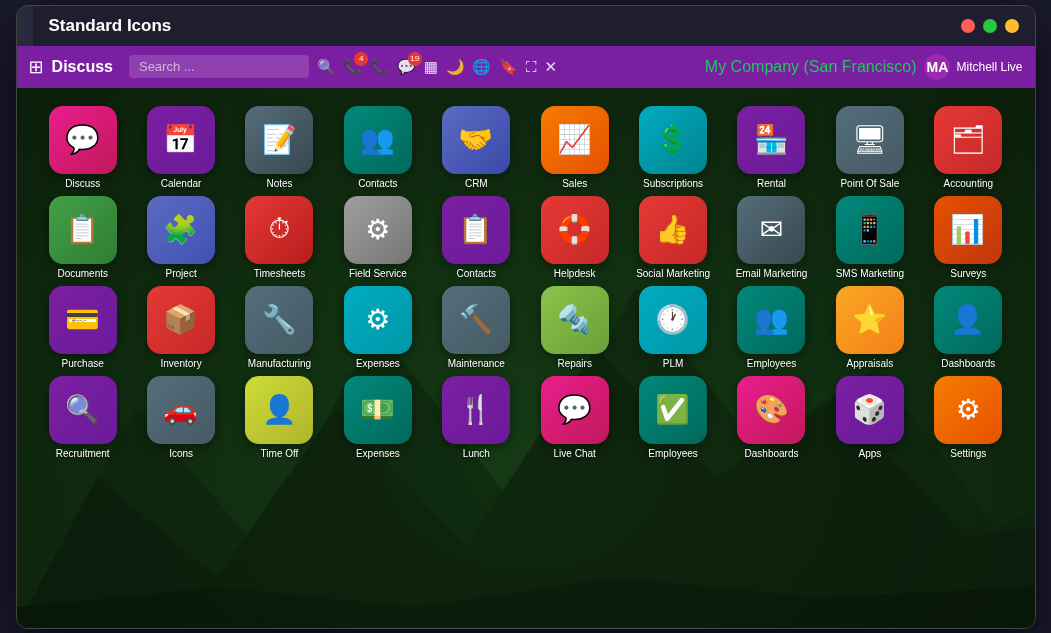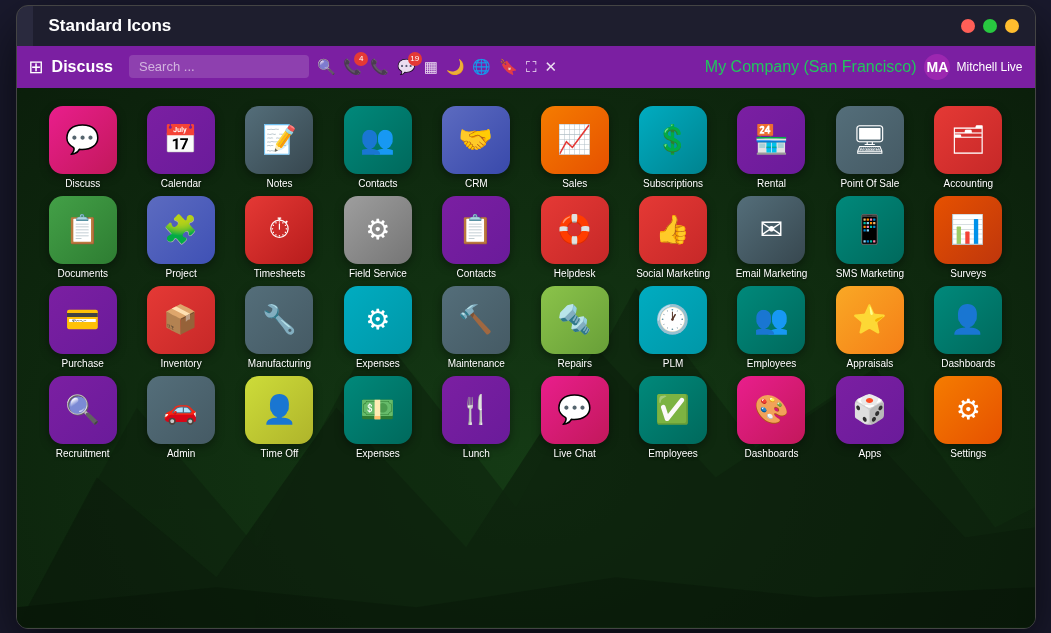--- a/index.html
+++ b/index.html
@@ -402,21 +402,21 @@
         <div class="app-item">
           <div class="app-icon ic-attendances">👤</div>
           <span class="app-label">Dashboards</span>
         </div>
         <div class="app-item">
           <div class="app-icon ic-recruitment">🔍</div>
           <span class="app-label">Recruitment</span>
         </div>
         <div class="app-item">
           <div class="app-icon ic-fleet">🚗</div>
-          <span class="app-label">Admin</span>
+          <span class="app-label">Icons</span>
         </div>
         <div class="app-item">
           <div class="app-icon ic-timeoff">👤</div>
           <span class="app-label">Time Off</span>
         </div>
         <div class="app-item">
           <div class="app-icon ic-expenses">💵</div>
           <span class="app-label">Expenses</span>
         </div>
         <div class="app-item">

